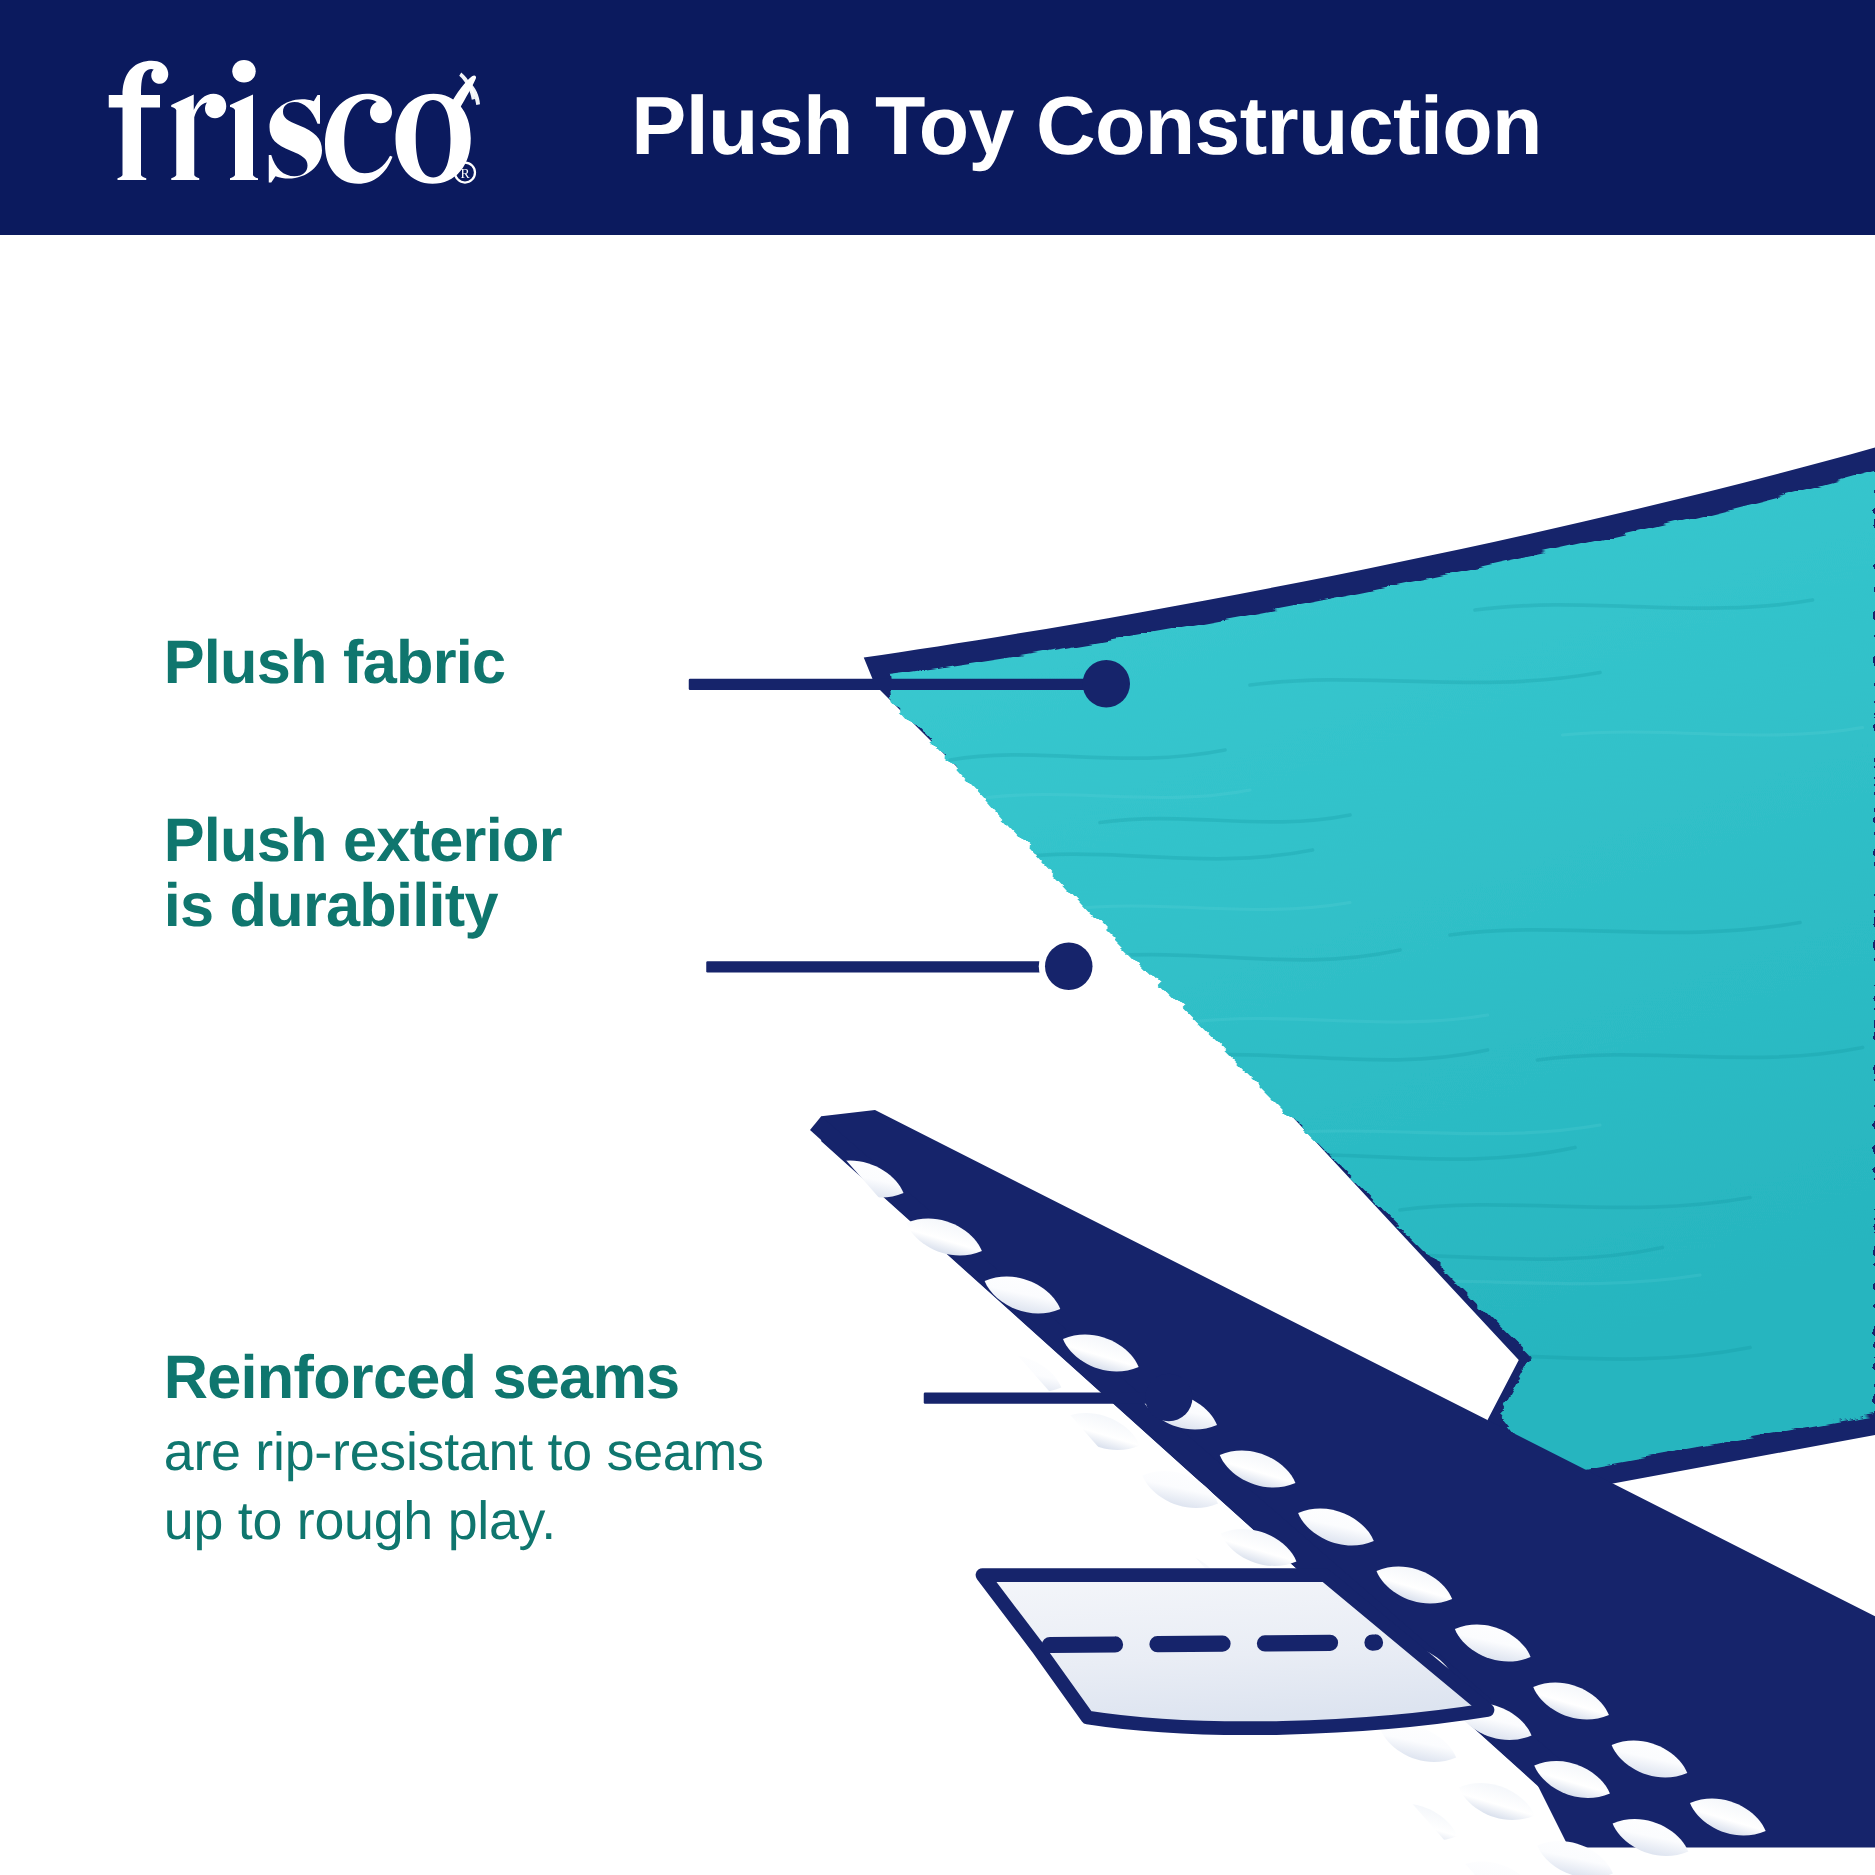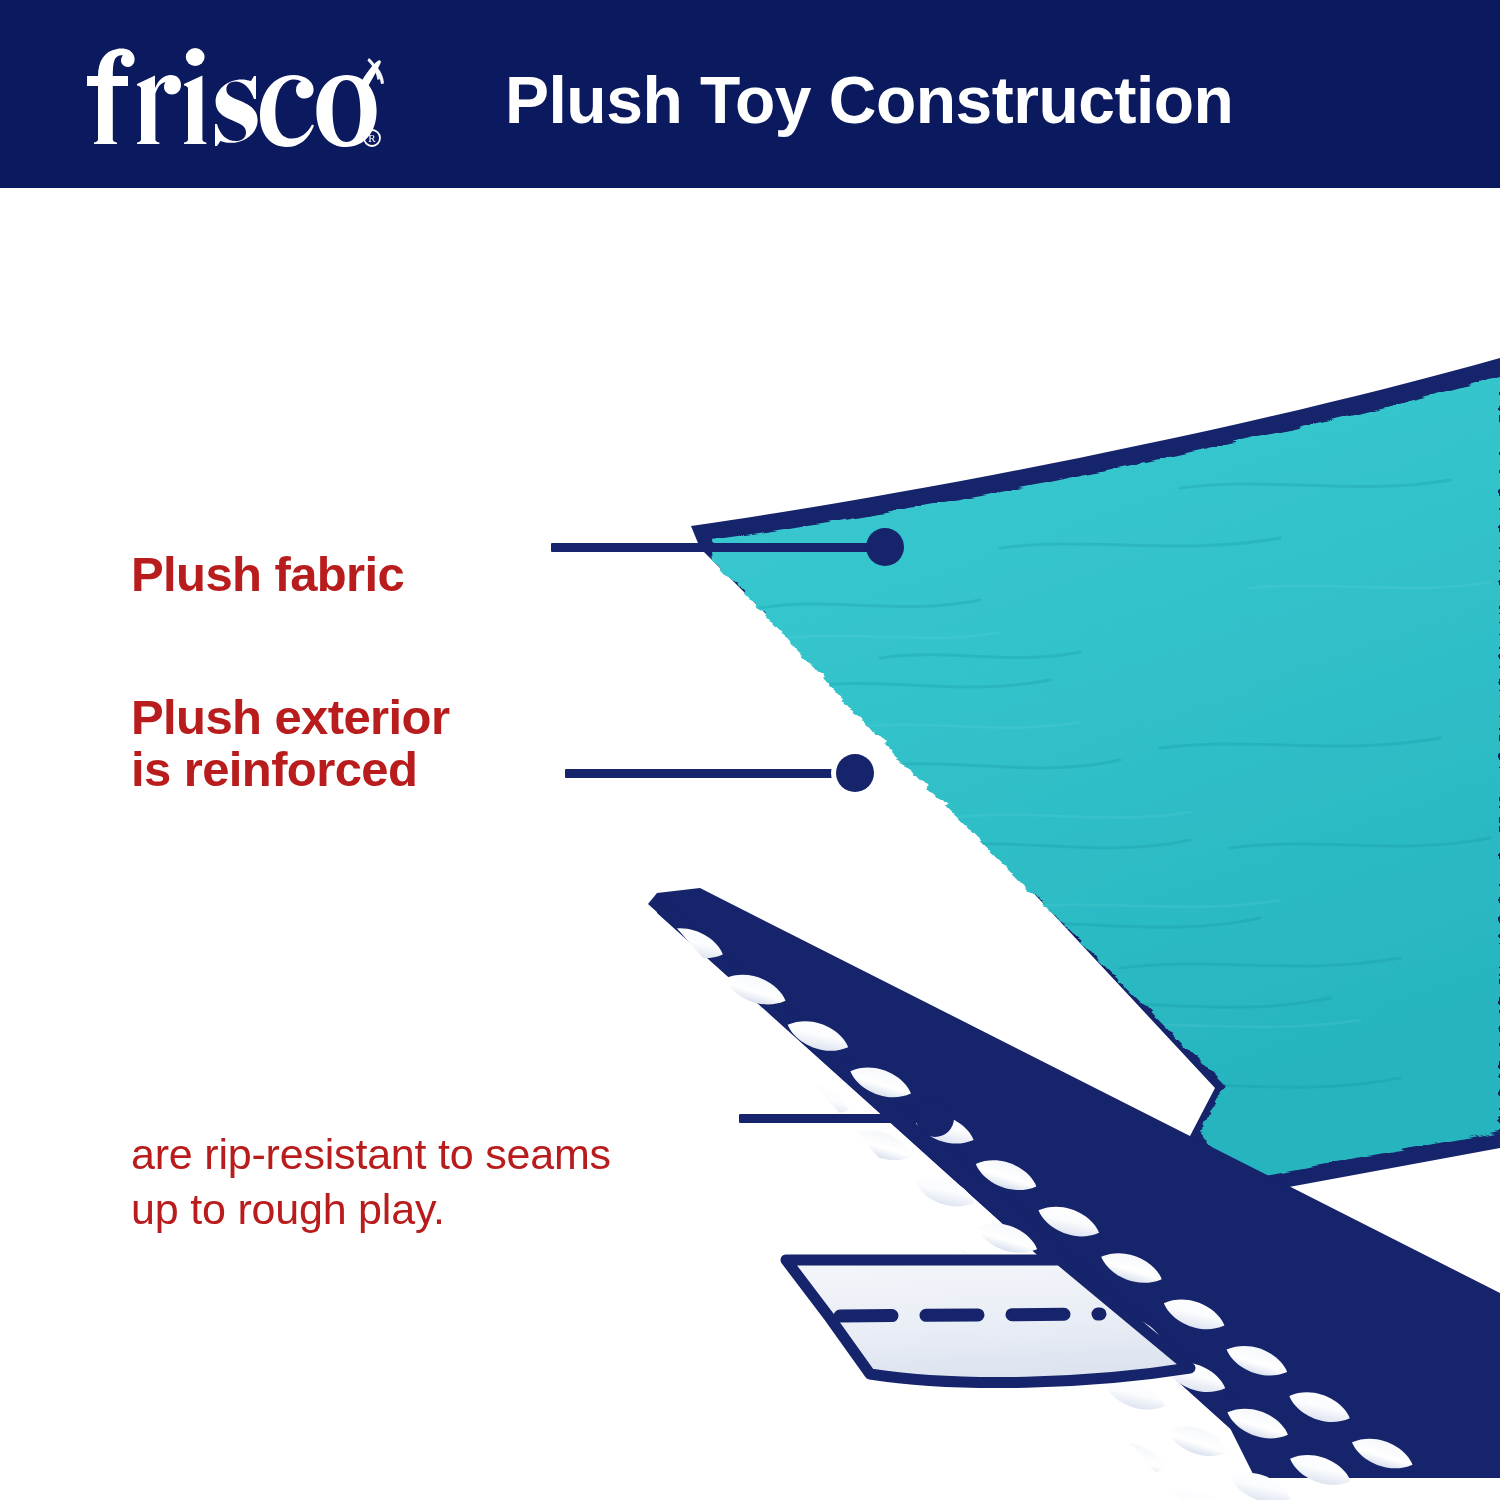--- a/index.html
+++ b/index.html
@@ -59,22 +59,21 @@
     left: 0;
     top: 188px;
     width: 1500px;
     height: 1312px;
   }
   #illustration svg { display: block; }
 
   
   .callout {
     position: absolute;
-    color: #b91c1c;
-    margin-top: 44px;
+    color: #0f766e;
   }
   .callout .c-title {
     font-weight: bold;
     font-size: 49px;
     line-height: 1.06;
     letter-spacing: -0.6px;
     white-space: pre-line;
     margin: 0;
   }
   .callout .c-body {
@@ -391,21 +390,22 @@
 
   <div class="leader" id="leader-3"></div>
   <div class="leader-dot" id="dot-3"></div>
 
   <div class="callout" id="callout-plush-fabric">
     <p class="c-title">Plush fabric</p>
   </div>
 
   <div class="callout" id="callout-plush-exterior">
     <p class="c-title">Plush exterior
-is reinforced</p>
+is durability</p>
   </div>
 
   <div class="callout" id="callout-reinforced-seams">
+    <p class="c-title">Reinforced seams</p>
     <p class="c-body">are rip-resistant to seams
 up to rough play.</p>
   </div>
 
 </div>
 
 </body></html>

